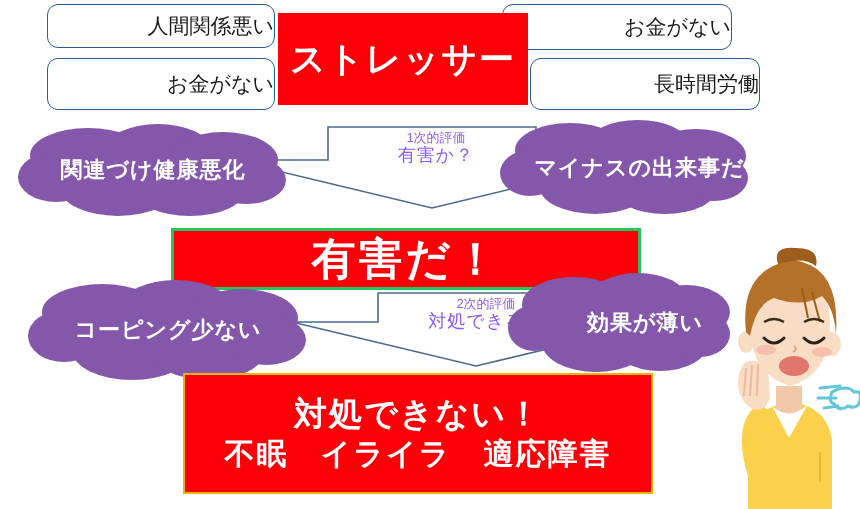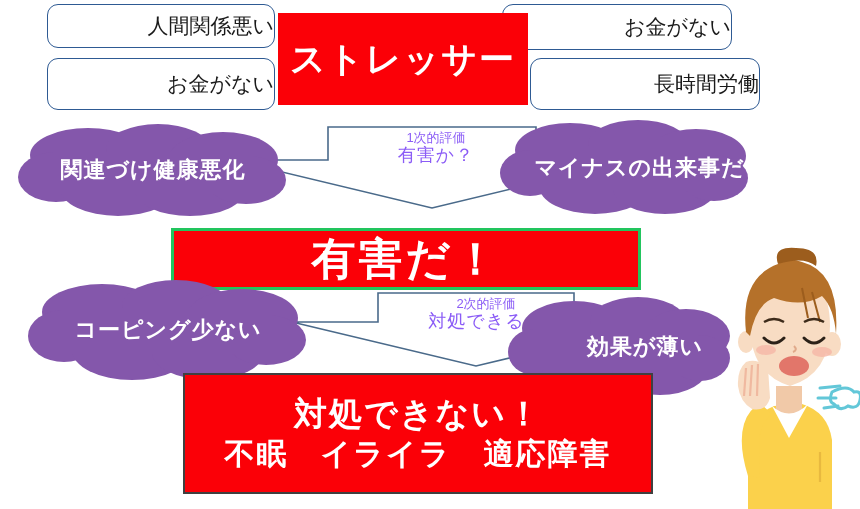--- a/index.html
+++ b/index.html
@@ -11,21 +11,21 @@
 
   
   .red-band{
     position:absolute;background:#fb0007;box-sizing:border-box;
     display:flex;align-items:center;justify-content:center;
     color:#ffffff;font-weight:bold;line-height:1.08;text-align:center;
   }
   #band-stressor{left:278px;top:13px;width:250px;height:92px;font-size:35px;letter-spacing:2px;}
   #band-harmful{left:171px;top:228px;width:470px;height:62px;font-size:44px;letter-spacing:3px;
                 border:3px solid #22c55e;}
-  #band-cannot{left:183px;top:373px;width:470px;height:121px;border:2px solid #404040;
+  #band-cannot{left:183px;top:373px;width:470px;height:121px;border:2px solid #eab308;
                flex-direction:column;justify-content:center;}
   #band-cannot .line1{font-size:33px;letter-spacing:2px;}
   #band-cannot .line2{font-size:30px;letter-spacing:2px;margin-top:6px;}
 
   
   .srcbox{
     position:absolute;background:#ffffff;border:1.6px solid #2e5a93;border-radius:11px;
     display:flex;align-items:center;justify-content:flex-end;
     font-size:21px;color:#1a1a1a;box-sizing:border-box;
   }
@@ -52,21 +52,21 @@
   .cloud svg{position:absolute;left:0;top:0;}
   .cloud .ctext{
     position:absolute;left:0;top:0;width:100%;height:100%;
     display:flex;flex-direction:row;align-items:center;justify-content:center;
     color:#ffffff;font-weight:bold;font-size:22px;line-height:1.22;text-align:center;
     letter-spacing:1px;pointer-events:none;
   }
   #cloud-assoc {left:18px; top:122px;width:270px;height:96px;}
   #cloud-minus {left:500px;top:118px;width:250px;height:100px;}
   #cloud-coping{left:28px; top:278px;width:280px;height:104px;}
-  #cloud-weak  {left:508px;top:294px;width:222px;height:106px;text-decoration:underline;}
+  #cloud-weak  {left:508px;top:270px;width:222px;height:106px;text-decoration:underline;}
   #cloud-assoc .ctext,#cloud-coping .ctext{padding-right:30px;}
   #cloud-minus .ctext,#cloud-weak .ctext{padding-left:26px;}
 
   
   #woman{position:absolute;left:716px;top:246px;width:144px;height:263px;}
   #woman svg{display:block;}
 </style>
 </head>
 <body>
 

